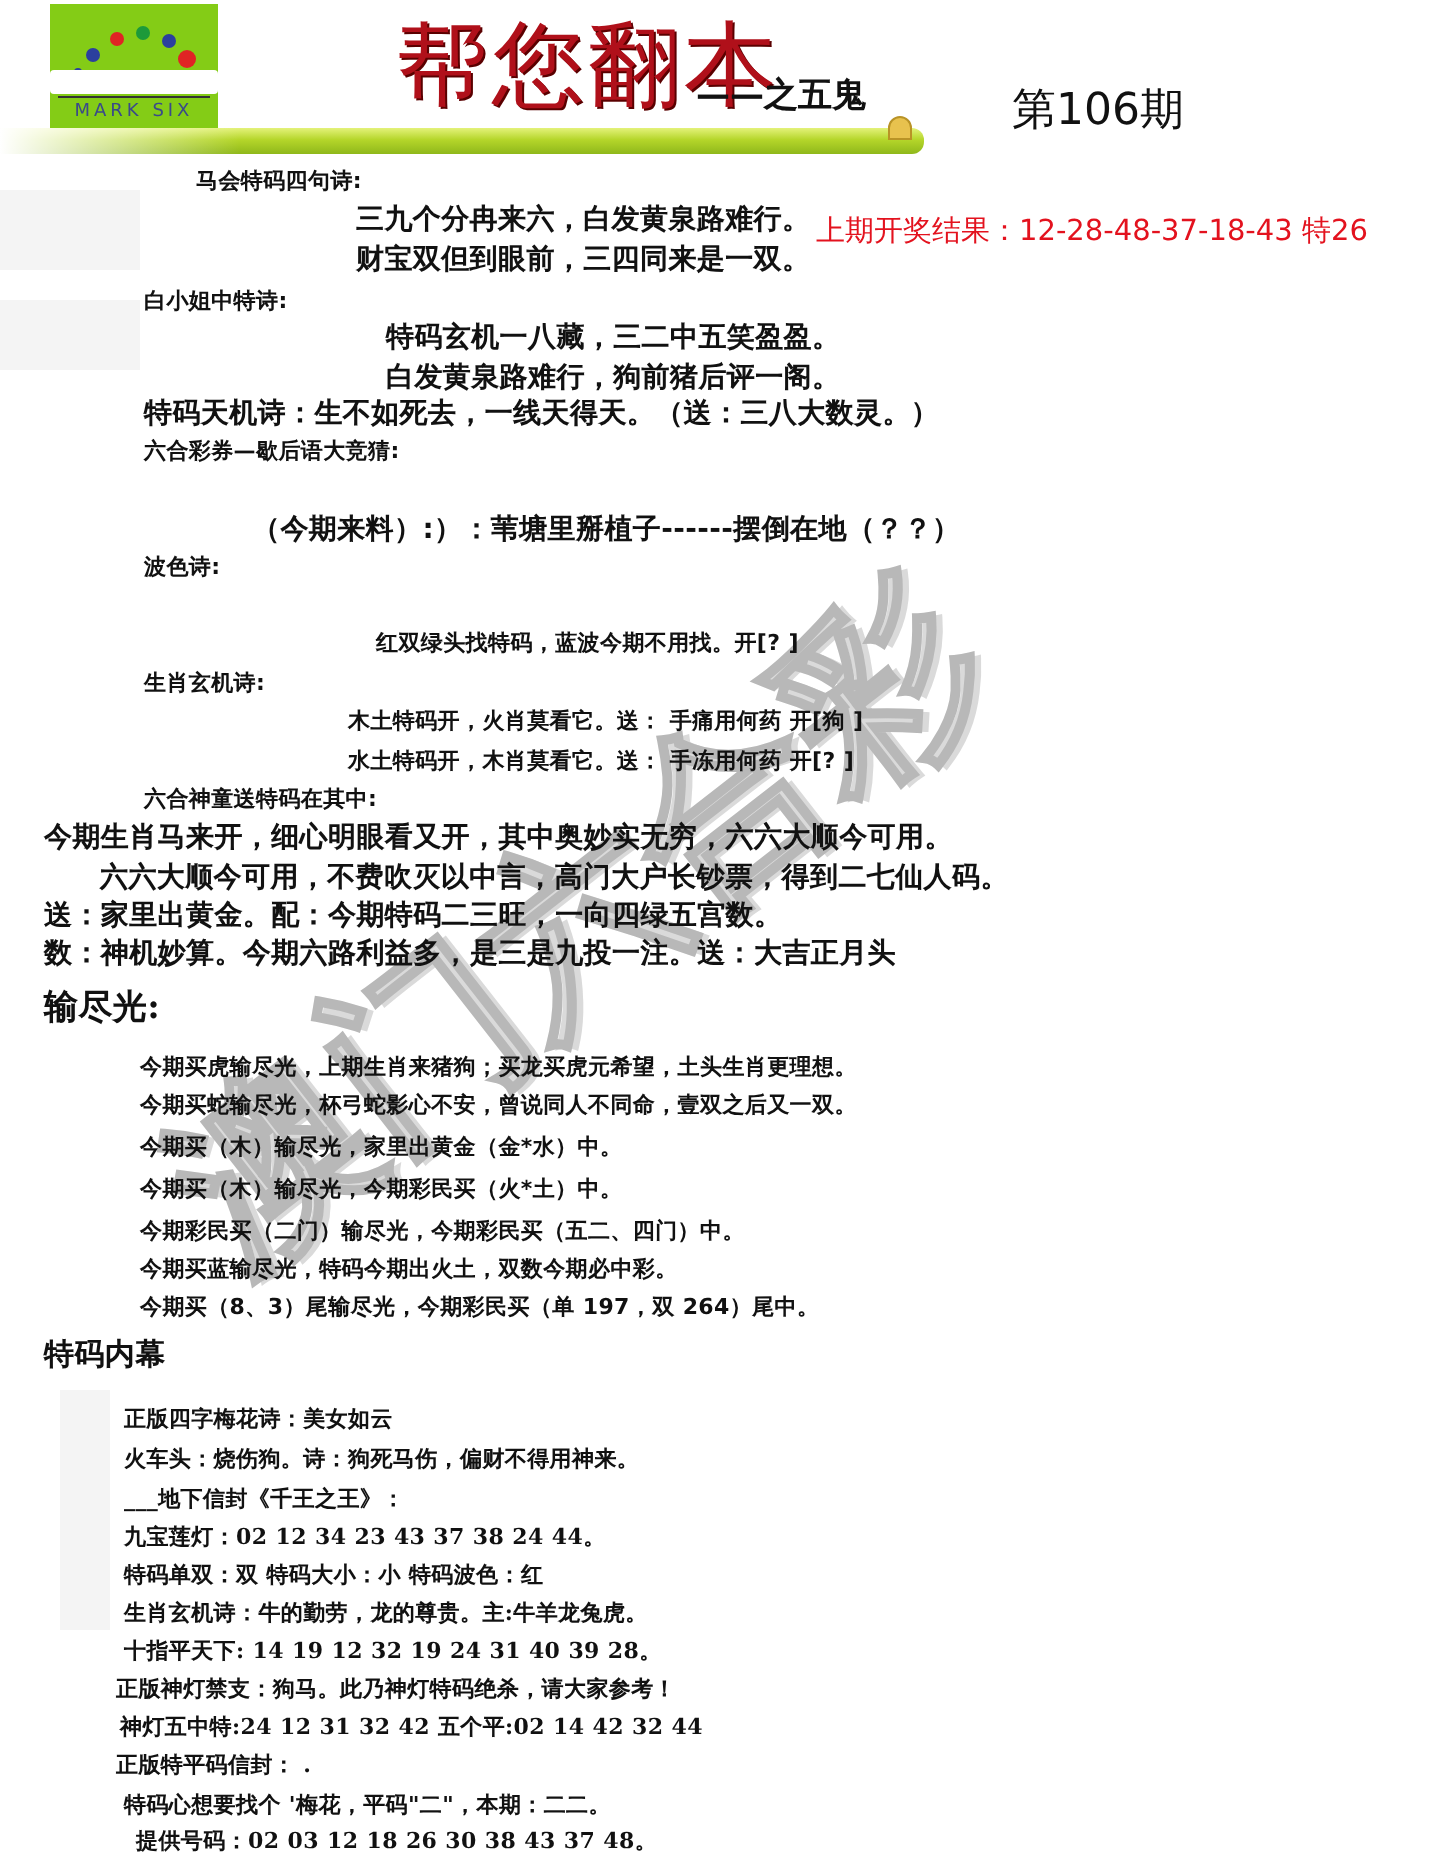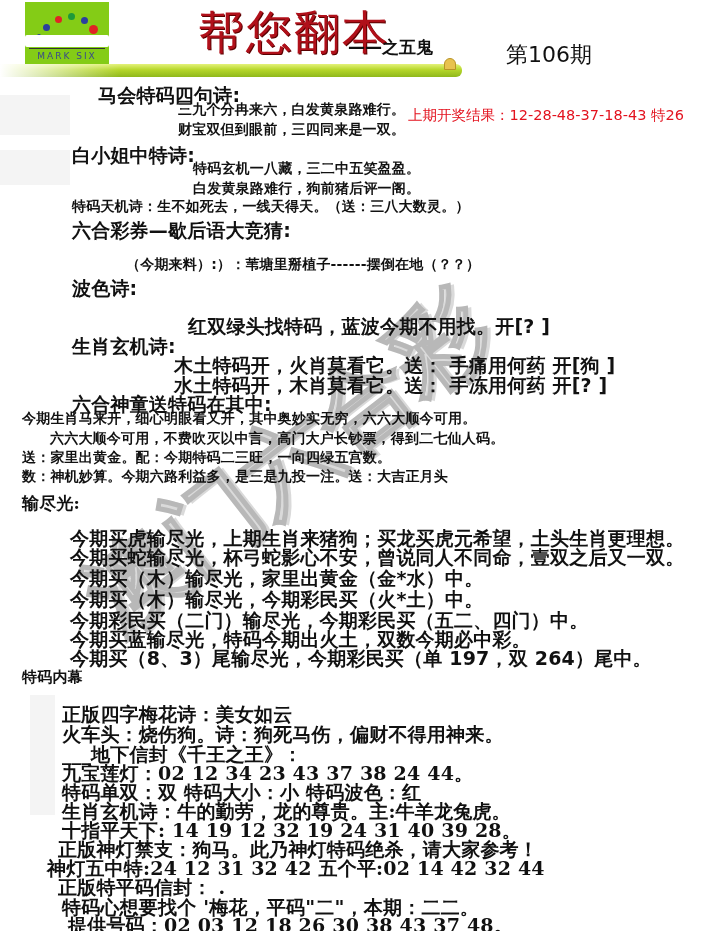--- a/index.html
+++ b/index.html
@@ -26,21 +26,21 @@
           font-family: "DejaVu Serif", serif; letter-spacing: 2px;
           text-shadow: 1px 1px 0 #5a0000; line-height: 60px; }
   .subtitle { position: absolute; left: 348px; top: 36px; font-size: 17px; font-weight: bold;
           font-family: "DejaVu Sans", sans-serif; }
   .issue { position: absolute; left: 506px; top: 40px; font-size: 22px;
           font-family: "DejaVu Sans", sans-serif; }
   .result { position: absolute; left: 408px; top: 106px; font-size: 14.5px; color: #e3121e;
           font-family: "DejaVu Sans", sans-serif; }
 
   
-  .t { position: absolute; white-space: nowrap; font-size: 19px; font-weight: bold;
+  .t { position: absolute; white-space: nowrap; font-size: 11px; font-weight: bold;
        font-family: "DejaVu Sans", sans-serif; letter-spacing: 0.2px; }
   .t-lg { font-size: 14px; }
   .t-sec { font-size: 17px; font-weight: bold; font-family: "DejaVu Serif", serif; }
   .t-sec-lg { font-size: 15px; font-weight: bold; font-family: "DejaVu Serif", serif; }
   .t-ser { font-family: "DejaVu Serif", serif; }
 
   
   .shade { position: absolute; left: 0; width: 70px; background: #f4f4f4; }
 
   
@@ -116,16 +116,16 @@
 
 <div class="t t-sec-lg" style="left:22px;top:668px;">特码内幕</div>
 <div class="t t-ser" style="left:62px;top:702px;">正版四字梅花诗：美女如云</div>
 <div class="t t-ser" style="left:62px;top:722px;">火车头：烧伤狗。诗：狗死马伤，偏财不得用神来。</div>
 <div class="t t-ser" style="left:62px;top:742px;">___地下信封《千王之王》：</div>
 <div class="t t-ser" style="left:62px;top:761px;">九宝莲灯：02   12  34   23   43  37   38     24 44。</div>
 <div class="t t-ser" style="left:62px;top:780px;">特码单双：双   特码大小：小  特码波色：红</div>
 <div class="t t-ser" style="left:62px;top:799px;">生肖玄机诗：牛的勤劳，龙的尊贵。主:牛羊龙兔虎。</div>
 <div class="t t-ser" style="left:62px;top:818px;">十指平天下: 14 19 12 32 19 24  31 40 39 28。</div>
 <div class="t t-ser" style="left:58px;top:837px;">正版神灯禁支：狗马。此乃神灯特码绝杀，请大家参考！</div>
-<div class="t t-ser" style="left:47px;top:856px;">神灯五中特:24   12   31  32 42 五个平:02 14 42 32 44</div>
+<div class="t t-ser" style="left:60px;top:856px;">神灯五中特:24   12   31  32 42 五个平:02 14 42 32 44</div>
 <div class="t t-ser" style="left:58px;top:875px;">正版特平码信封：      .</div>
 <div class="t t-ser" style="left:62px;top:895px;">特码心想要找个 '梅花，平码"二"，本期：二二。</div>
 <div class="t t-ser" style="left:68px;top:913px;text-align:right;">提供号码：02 03 12 18 26 30 38 43  37 48。</div>
 
 </body></html>

